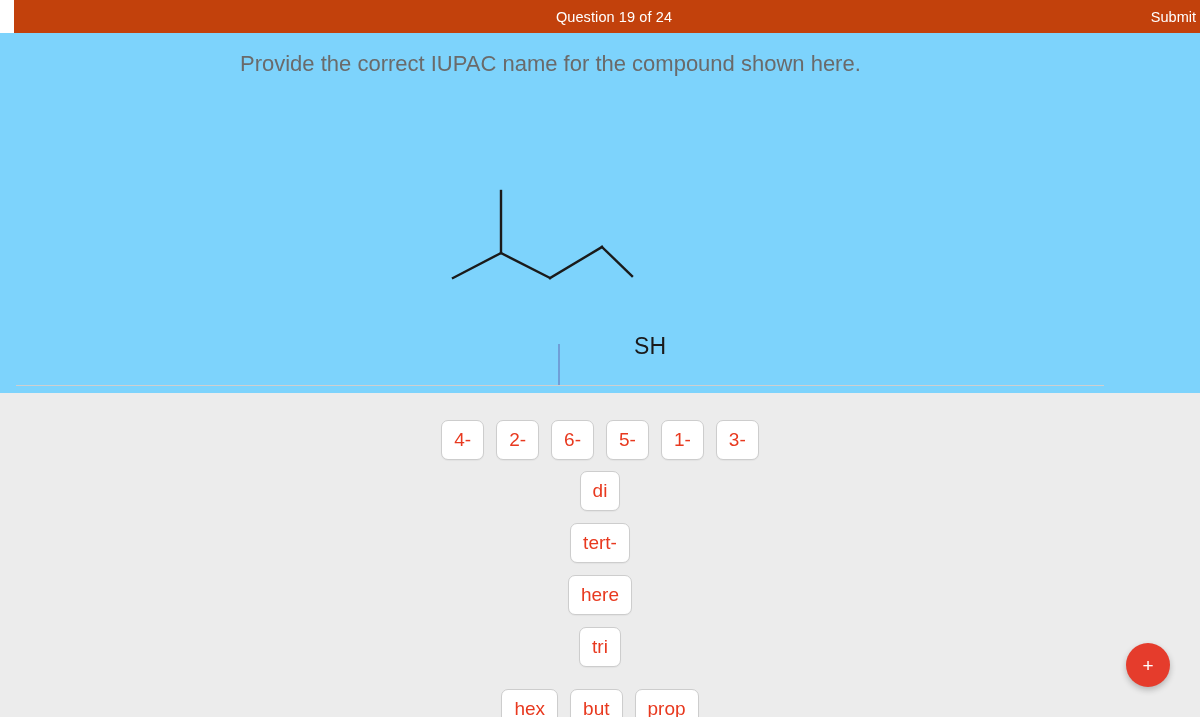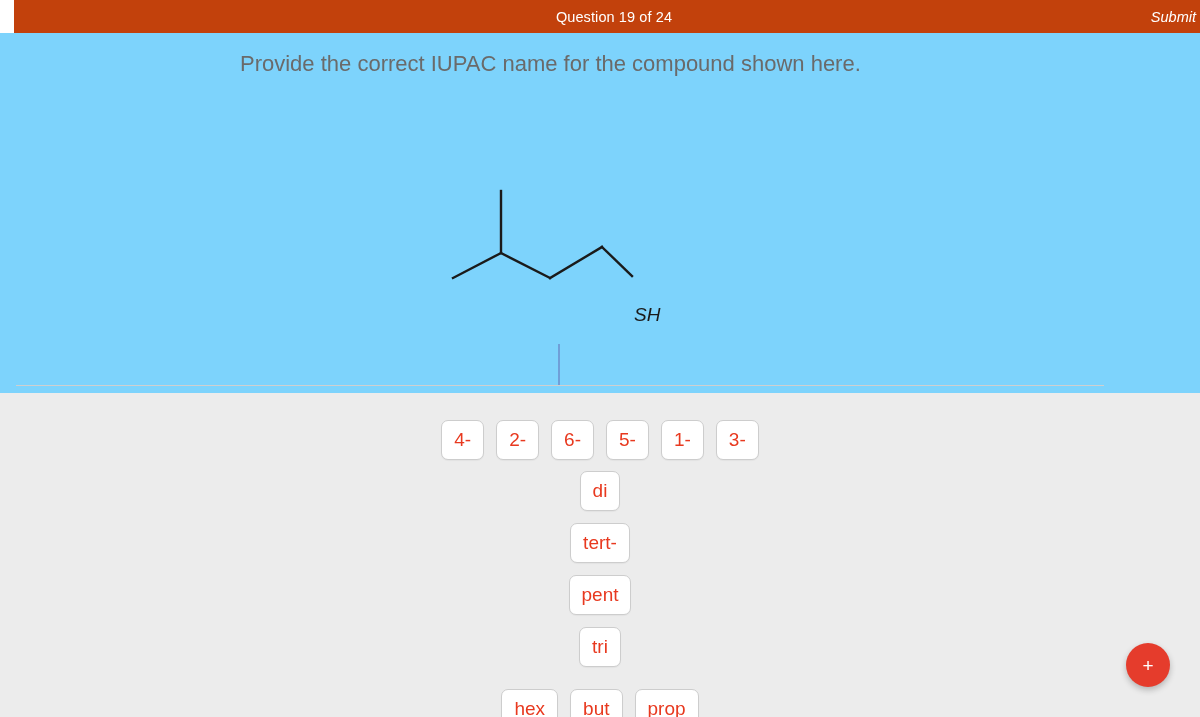--- a/index.html
+++ b/index.html
@@ -32,21 +32,20 @@
     letter-spacing: 0.1px;
   }
   .topbar-submit {
     position: absolute;
     right: 18px;
     top: 50%;
     transform: translateY(-50%);
     color: #ffffff;
     font-size: 14.5px;
     cursor: pointer;
-    font-style: italic;
   }
 
   
   .question-pane {
     position: absolute;
     left: 0;
     top: 33px;
     width: 1200px;
     height: 360px;
     background: #7dd3fc;
@@ -63,25 +62,24 @@
   .structure {
     position: absolute;
     left: 0;
     top: 60px;
     width: 1200px;
     height: 230px;
   }
   .sh-label {
     position: absolute;
     left: 634px;
-    top: 211px;
-    font-size: 19px;
+    top: 240px;
+    font-size: 23px;
     color: #1a1a1a;
     letter-spacing: 0.2px;
-    font-style: italic;
   }
 
   
   .answer-field {
     position: absolute;
     left: 16px;
     top: 305px;
     width: 1088px;
     height: 48px;
   }
@@ -213,21 +211,21 @@
       <span class="token">2-</span>
       <span class="token">6-</span>
       <span class="token">5-</span>
       <span class="token">1-</span>
       <span class="token">3-</span>
     </div>
 
     <div class="token-row row-2">
       <span class="token">di</span>
       <span class="token">tert-</span>
-      <span class="token">pent</span>
+      <span class="token">here</span>
       <span class="token">tri</span>
     </div>
 
 
     <div class="token-row row-4">
       <span class="token">hex</span>
       <span class="token">but</span>
       <span class="token">prop</span>
     </div>
 

